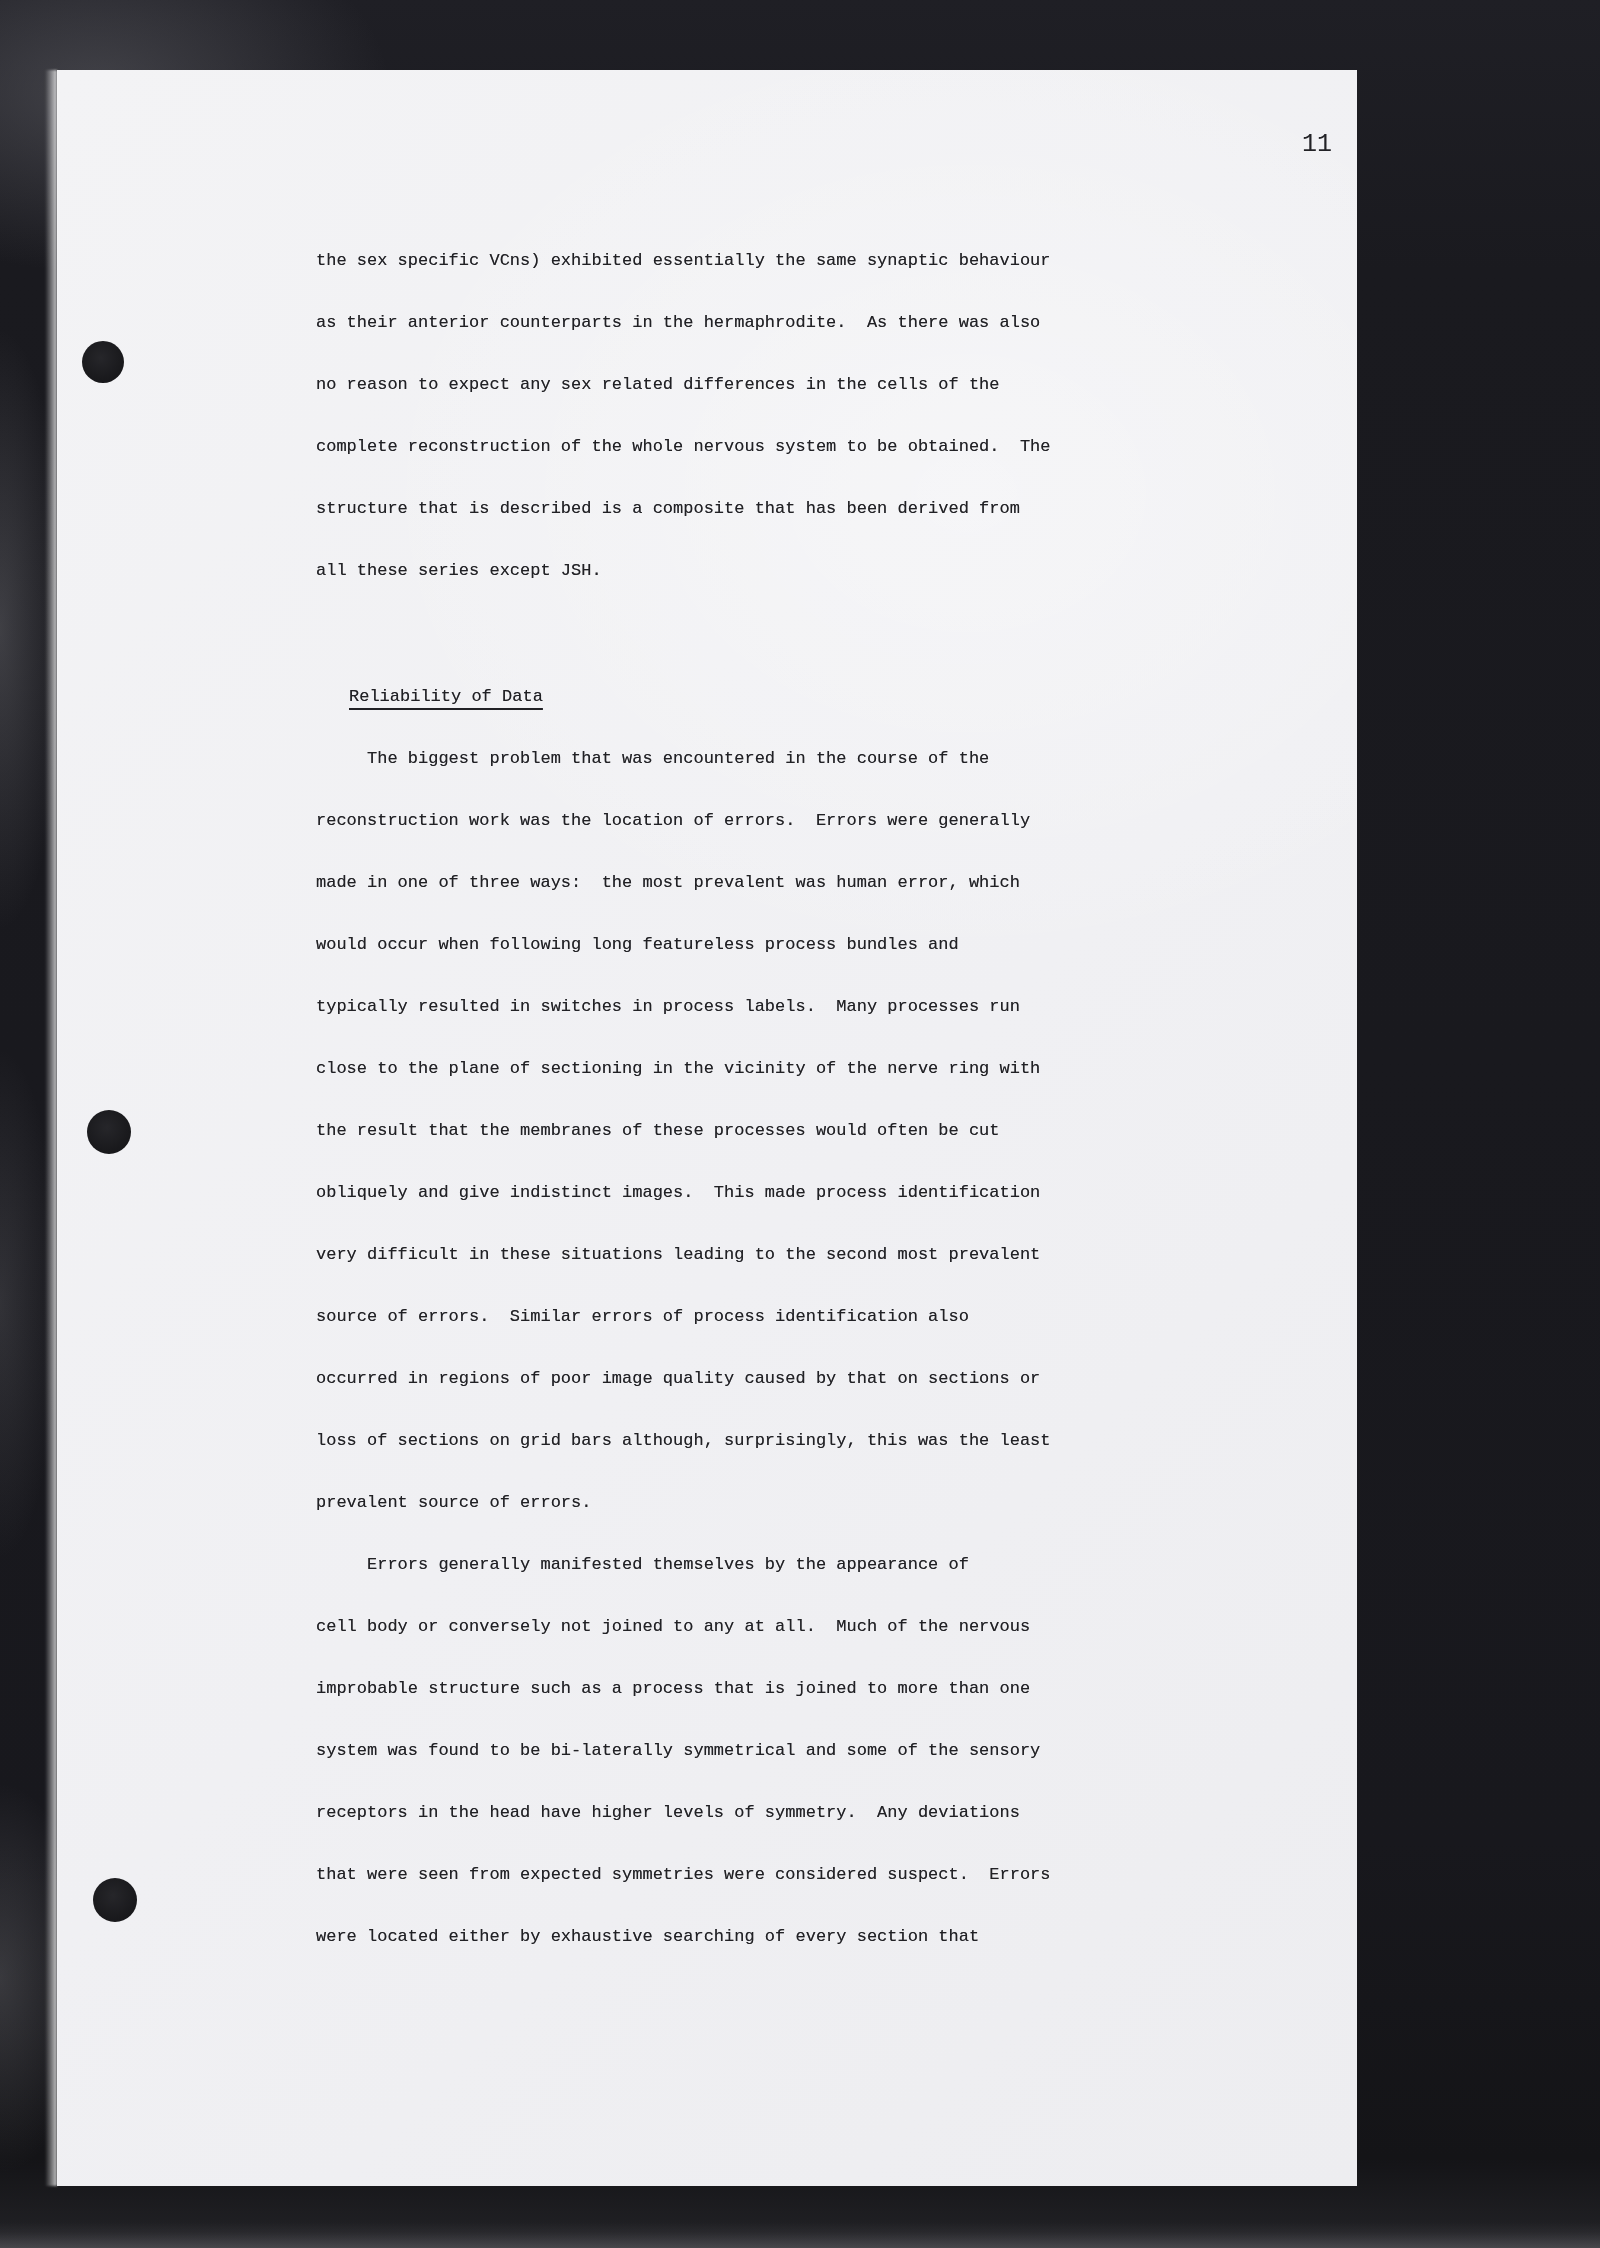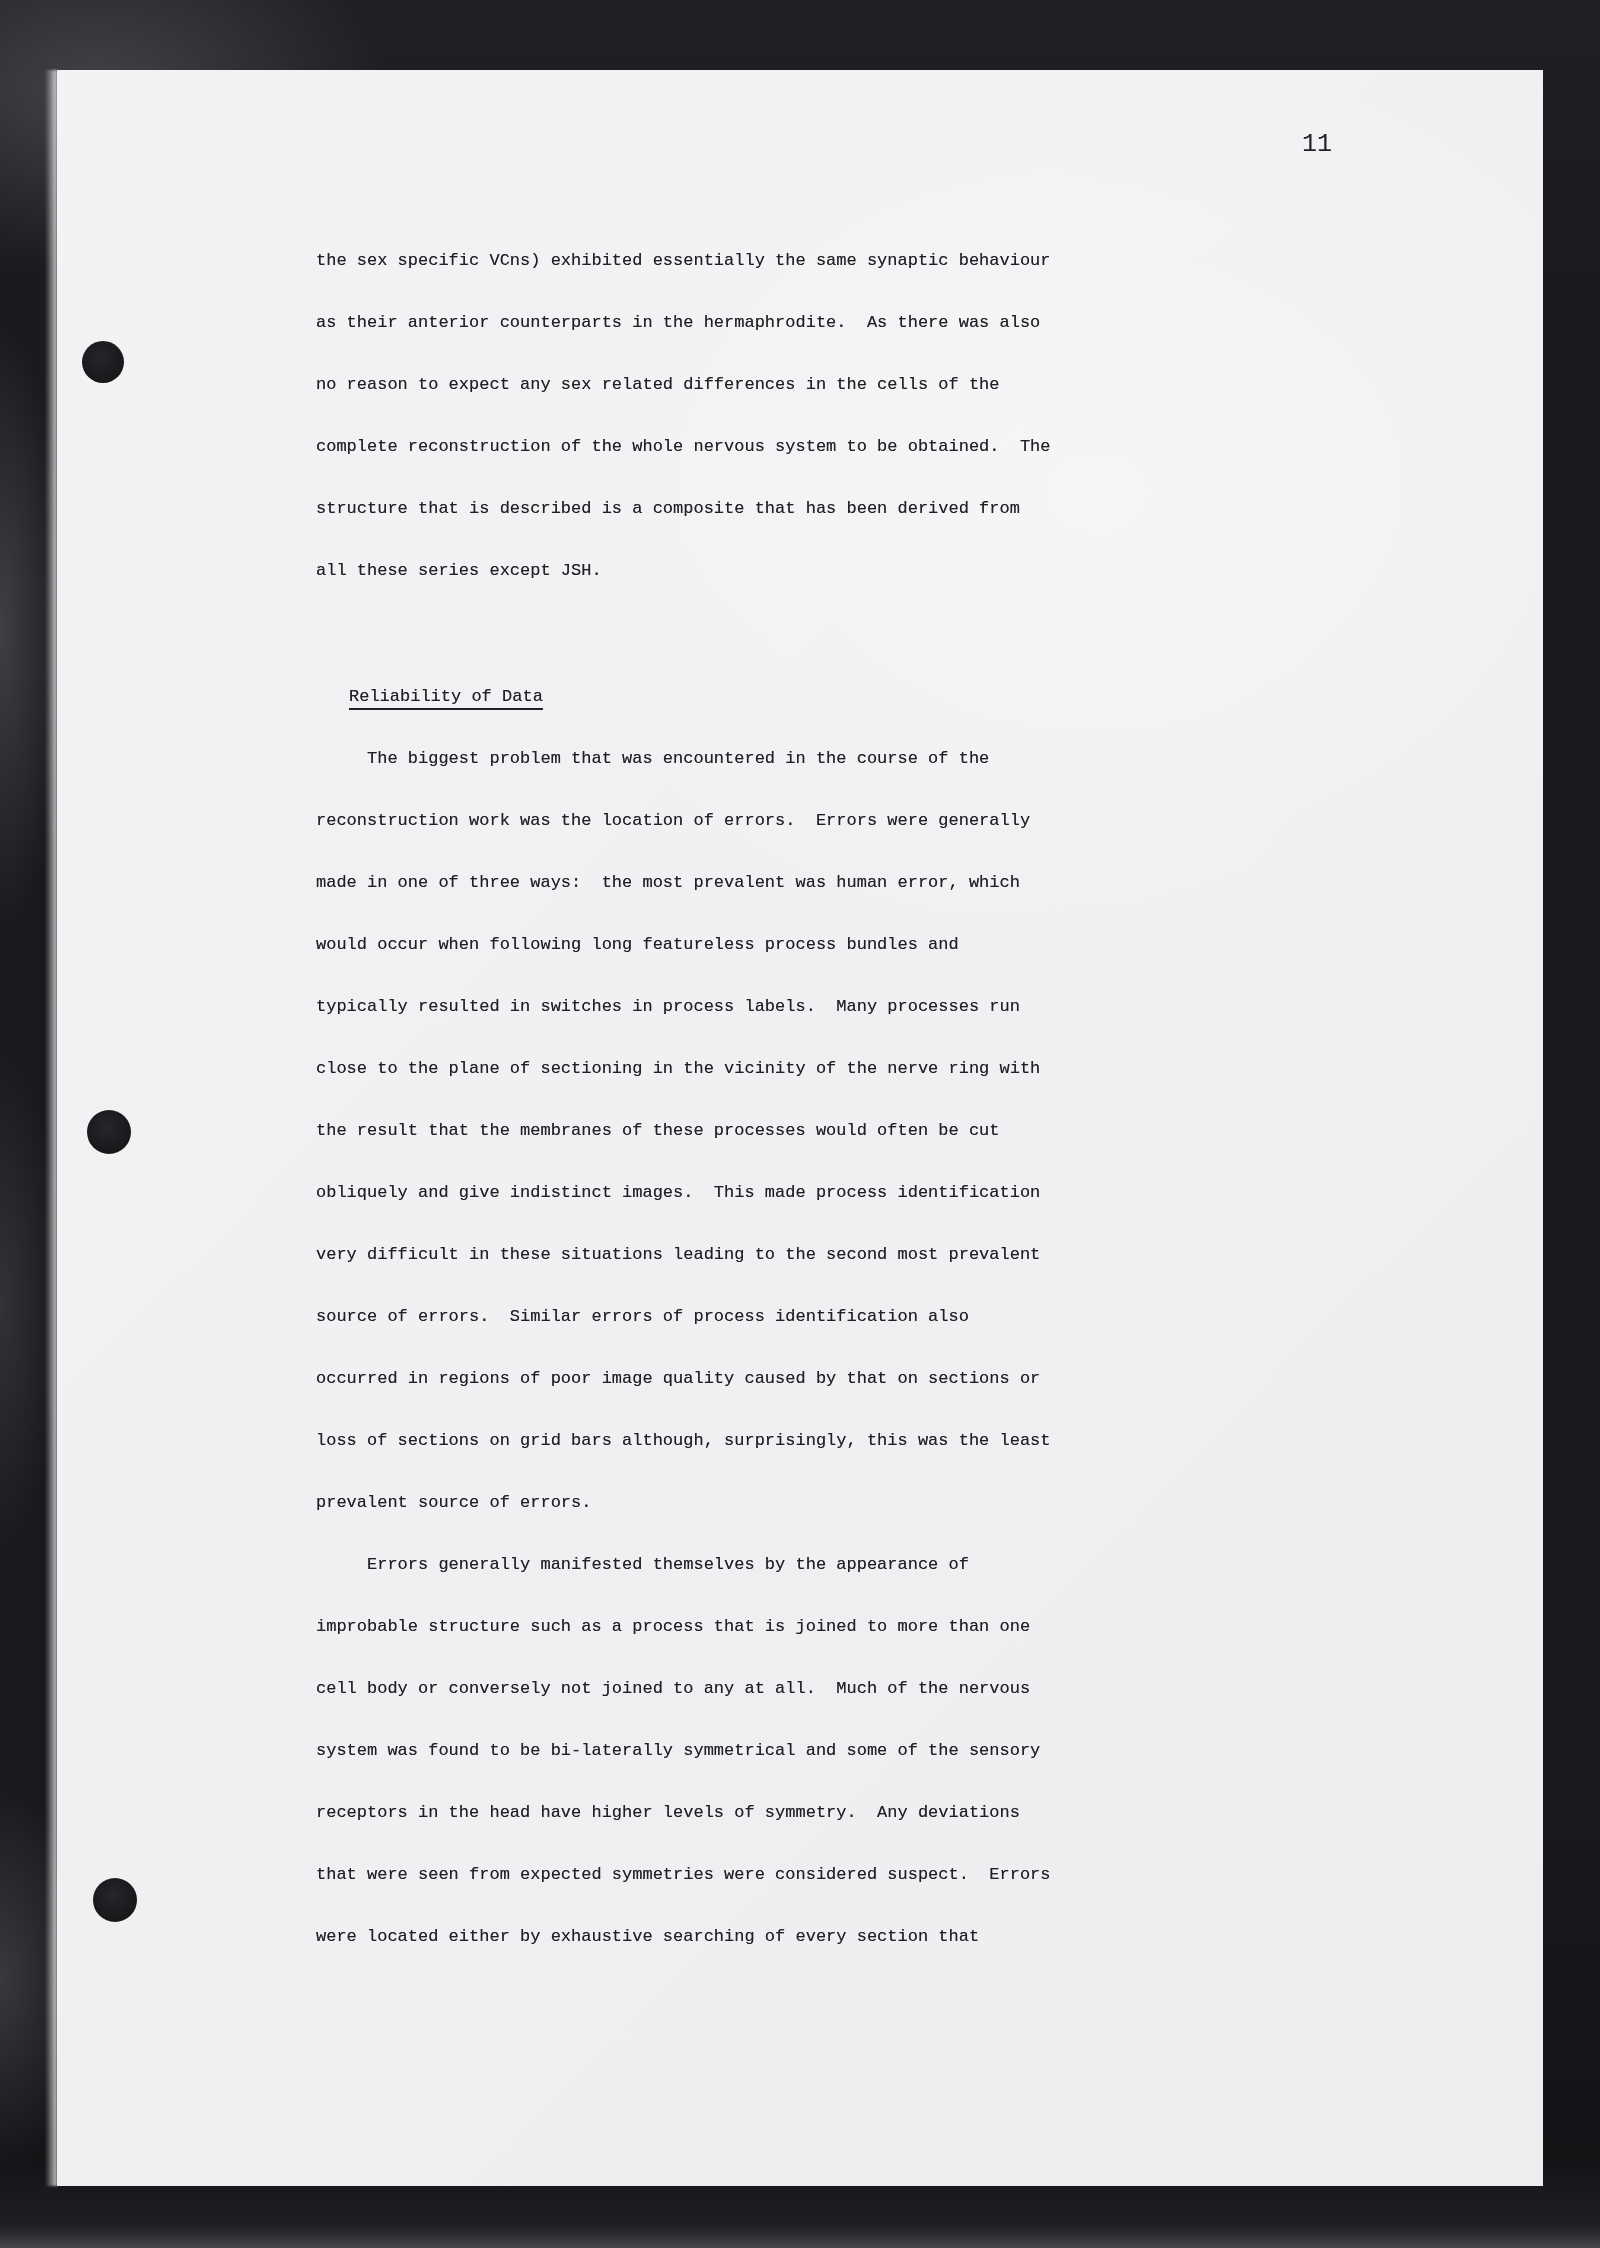--- a/index.html
+++ b/index.html
@@ -24,25 +24,26 @@
   .bottom-band {
     position: absolute;
     left: 0; right: 0; bottom: 0;
     height: 26px;
     background: linear-gradient(to top, rgba(165,165,170,0.28), rgba(120,120,126,0.10) 60%, transparent);
   }
   .page {
     position: absolute;
     left: 57px;
     top: 70px;
-    width: 1486px;
+    width: 1294px;
     height: 2116px;
     background:
       radial-gradient(ellipse 900px 700px at 70% 20%, rgba(255,255,255,0.35), transparent 70%),
       linear-gradient(135deg, #f3f3f5 0%, #f0f0f3 55%, #ededf0 100%);
+    padding-left: 6px;
   }
   .page::before {
     
     content: "";
     position: absolute;
     left: -12px;
     top: 0;
     width: 12px;
     height: 100%;
     background: linear-gradient(to right, transparent, rgba(255,255,255,0.75));
@@ -115,22 +116,22 @@
       <div class="line">close to the plane of sectioning in the vicinity of the nerve ring with</div>
       <div class="line">the result that the membranes of these processes would often be cut</div>
       <div class="line">obliquely and give indistinct images.  This made process identification</div>
       <div class="line">very difficult in these situations leading to the second most prevalent</div>
       <div class="line">source of errors.  Similar errors of process identification also</div>
       <div class="line">occurred in regions of poor image quality caused by that on sections or</div>
       <div class="line">loss of sections on grid bars although, surprisingly, this was the least</div>
       <div class="line">prevalent source of errors.</div>
 
       <div class="line">     Errors generally manifested themselves by the appearance of</div>
+      <div class="line">cell body or conversely not joined to any at all.  Much of the nervous</div>
       <div class="line">improbable structure such as a process that is joined to more than one</div>
-      <div class="line">cell body or conversely not joined to any at all.  Much of the nervous</div>
       <div class="line">system was found to be bi-laterally symmetrical and some of the sensory</div>
       <div class="line">receptors in the head have higher levels of symmetry.  Any deviations</div>
       <div class="line">that were seen from expected symmetries were considered suspect.  Errors</div>
       <div class="line">were located either by exhaustive searching of every section that</div>
     </div>
   </div>
   <div class="bottom-band"></div>
 </div>
 
 </body></html>

